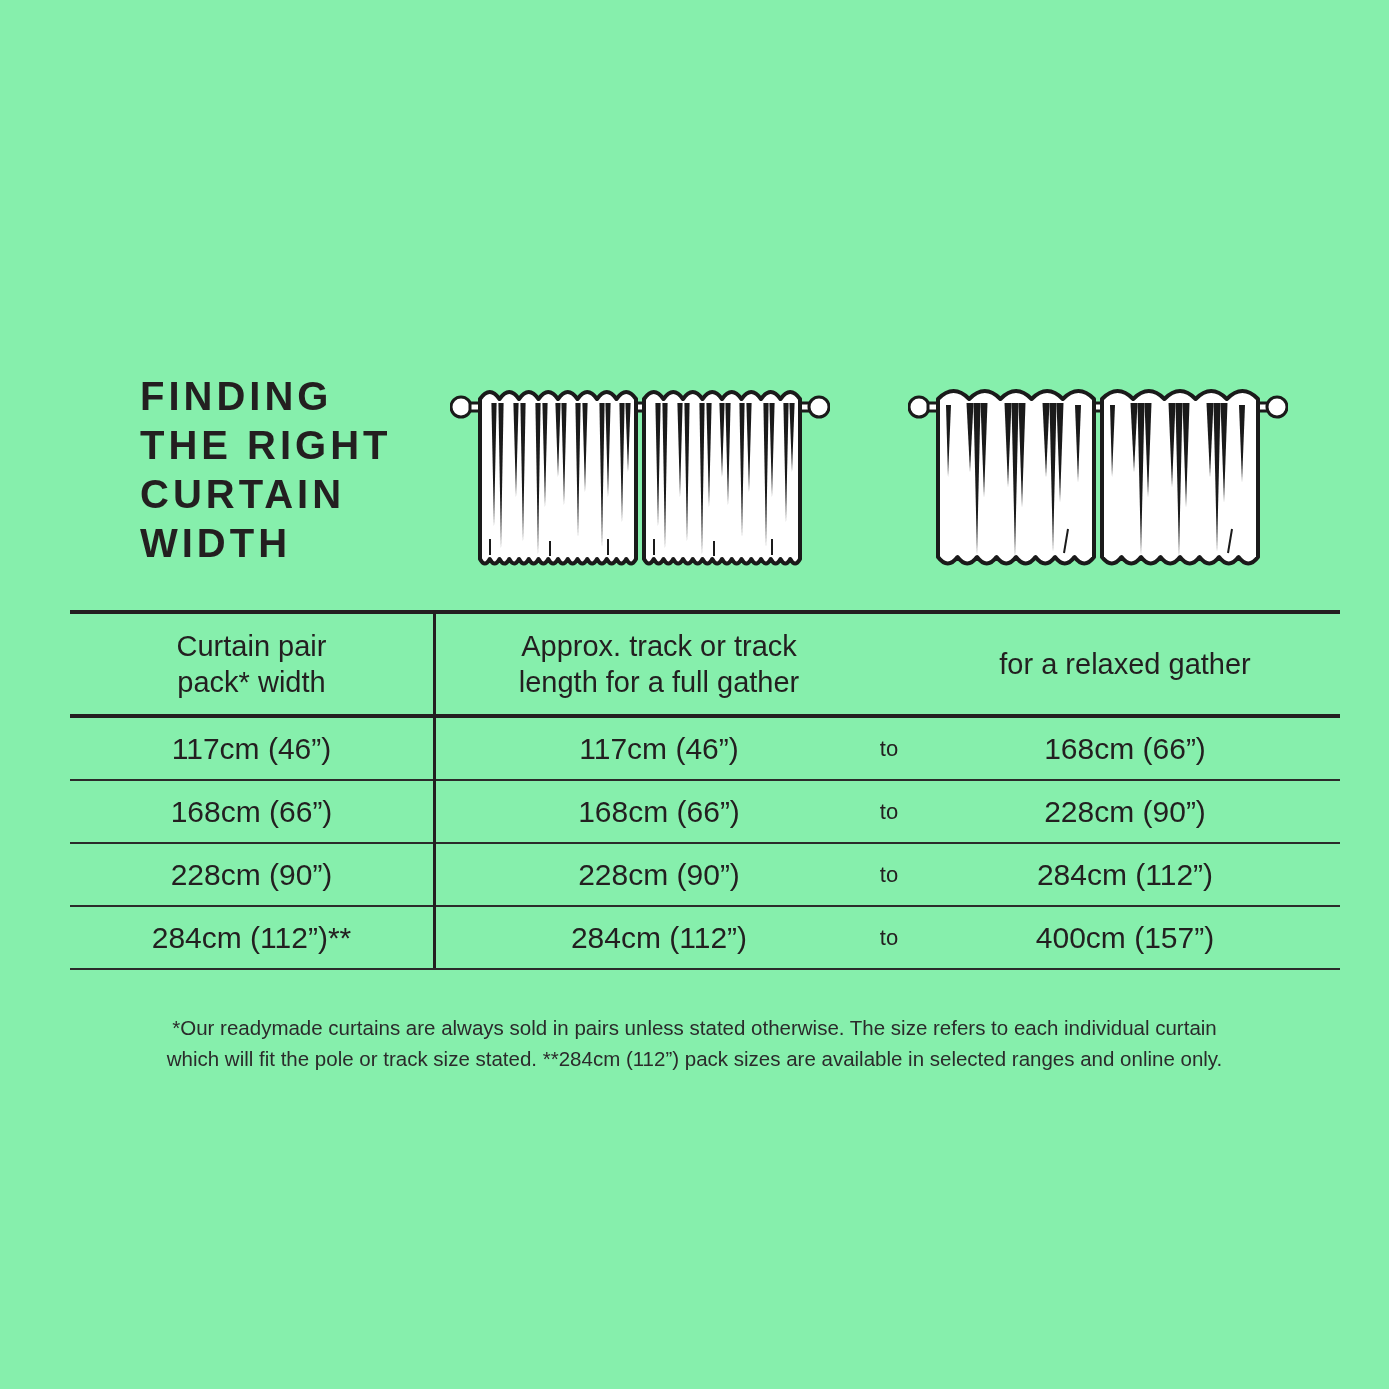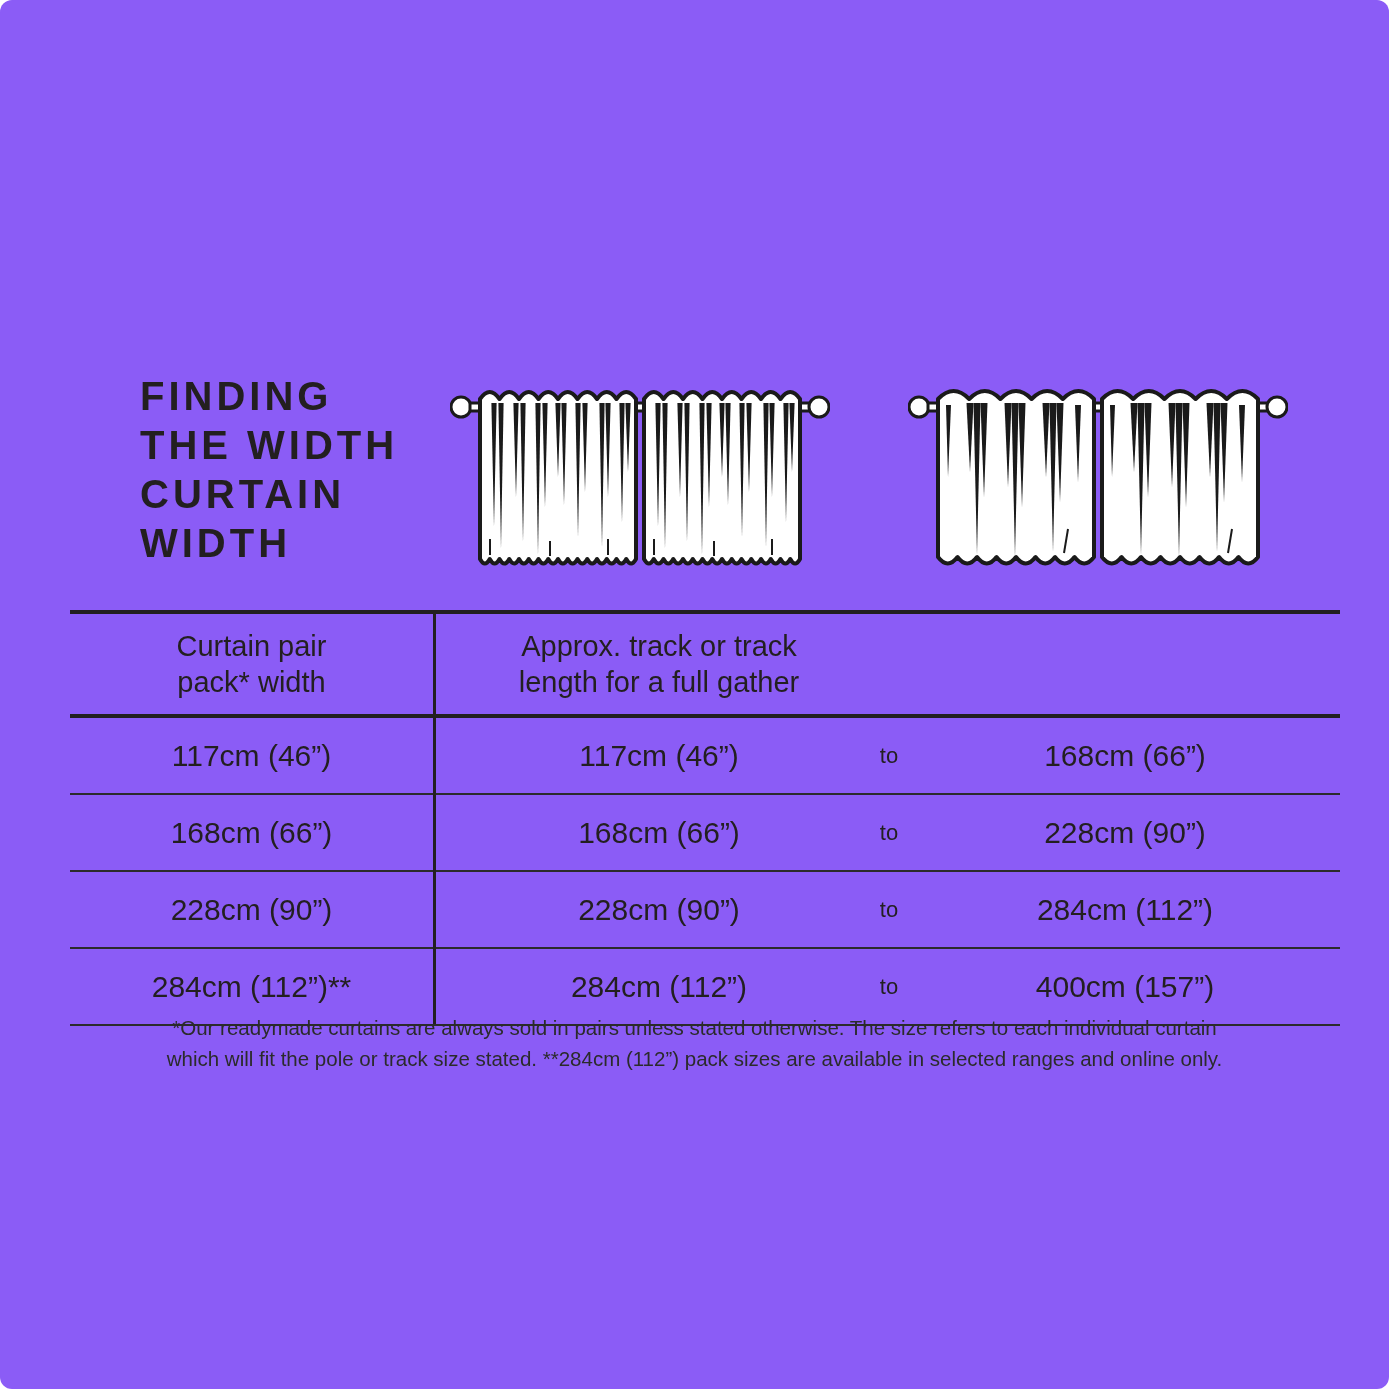--- a/index.html
+++ b/index.html
@@ -1,35 +1,35 @@
 <!DOCTYPE html>
 <html><head>
 <meta charset="utf-8">
 <style>
   html,body{margin:0;padding:0;background:#fff;}
   body{width:1389px;height:1389px;position:relative;overflow:hidden;
        font-family:"Liberation Sans",sans-serif;color:#231f20;}
-  .canvas{position:absolute;inset:0;background:#8b5cf6;border-radius:12px;}
+  .canvas{position:absolute;inset:0;background:#86efac;}
 
   
   .title{position:absolute;left:140px;top:372px;font-size:40px;font-weight:bold;
          letter-spacing:4px;line-height:49px;color:#231f20;}
 
   
   .illus{position:absolute;top:377px;}
   .illus.full{left:450px;}
   .illus.relaxed{left:908px;}
 
   
   .size-table{position:absolute;left:70px;top:610px;width:1270px;
               border-top:4px solid #231f20;border-bottom:2px solid #2b2b2b;}
   .vdivider{position:absolute;left:363px;top:0;bottom:0;width:3px;background:#231f20;}
   .trow{display:grid;grid-template-columns:363px 1fr;align-items:center;}
   .trow.head{height:100px;border-bottom:4px solid #231f20;}
-  .trow.data{height:75px;}
+  .trow.data{height:61px;}
   .trow.data + .trow.data{border-top:2px solid #2b2b2b;}
   .trow.data:last-child{border-top:3px solid #8f8f8f;}
   .cell1{text-align:center;font-size:30px;}
   .head .cell1{font-size:29px;line-height:36px;}
   .rregion{position:relative;height:100%;}
   .rspan{position:absolute;top:50%;transform:translate(-50%,-50%);
          white-space:nowrap;font-size:30px;}
   .head .rspan{font-size:29px;line-height:36px;text-align:center;}
   .pos-full{left:226px;}
   .pos-to{left:456px;font-size:22px;}
@@ -44,21 +44,21 @@
   svg .pl{fill:#1a1a1a;stroke:none;}
   svg .tk{stroke:#1a1a1a;stroke-width:2;fill:none;}
 </style>
 </head>
 <body>
 
 <div class="canvas">
 
   <div class="title">
     <div>FINDING</div>
-    <div>THE WIDTH</div>
+    <div>THE RIGHT</div>
     <div>CURTAIN</div>
     <div>WIDTH</div>
   </div>
 
   <svg class="illus full" width="380" height="196" viewBox="0 0 380 196">
     <circle class="hw" cx="11" cy="30" r="10" stroke-width="3.5"></circle>
     <rect class="hw" x="20" y="26" width="13" height="8" stroke-width="2.5"></rect>
     <rect class="hw" x="183" y="26" width="14" height="8" stroke-width="2.5"></rect>
     <rect class="hw" x="347" y="26" width="13" height="8" stroke-width="2.5"></rect>
     <circle class="hw" cx="369" cy="30" r="10" stroke-width="3.5"></circle>
@@ -149,20 +149,21 @@
       <div class="cell1">
         <div>Curtain pair</div>
         <div>pack* width</div>
       </div>
       <div class="rregion">
         <div class="rspan pos-full">
           <div>Approx. track or track</div>
           <div>length for a full gather</div>
         </div>
         <div class="rspan pos-relaxed">
+          <div>for a relaxed gather</div>
         </div>
       </div>
     </div>
 
     <div class="trow data">
       <div class="cell1">117cm (46”)</div>
       <div class="rregion">
         <span class="rspan pos-full">117cm (46”)</span>
         <span class="rspan pos-to">to</span>
         <span class="rspan pos-relaxed">168cm (66”)</span>

